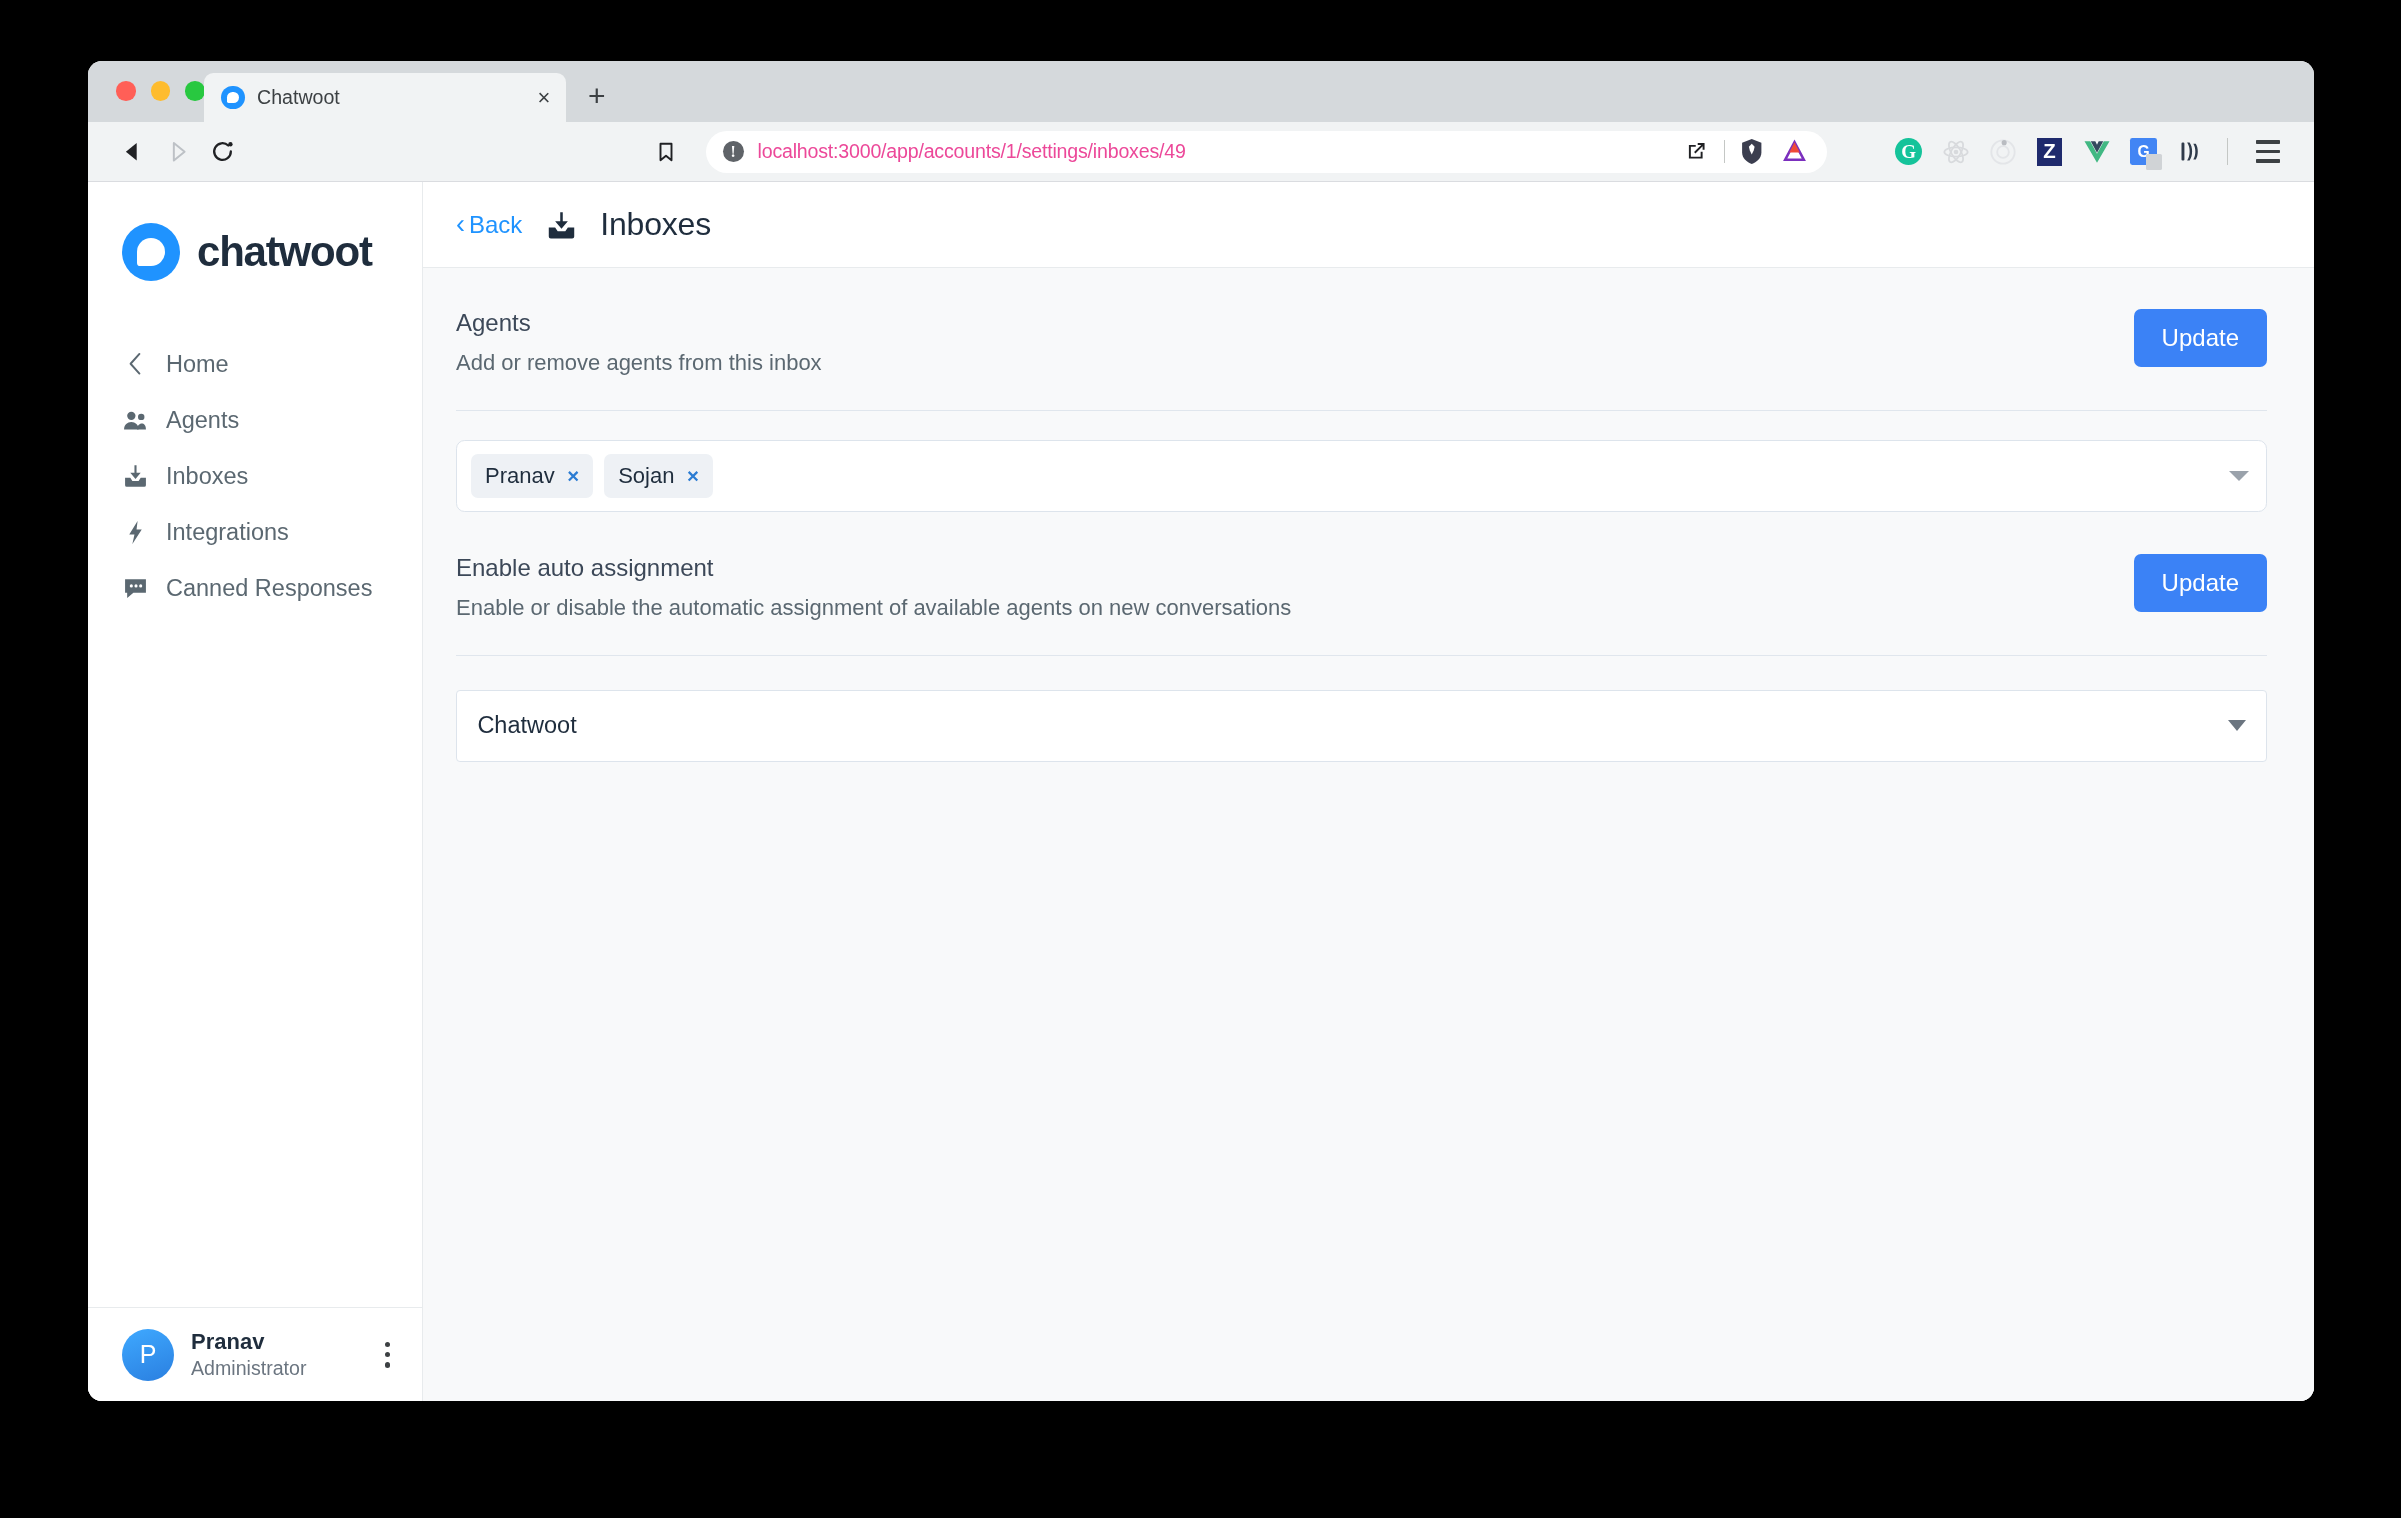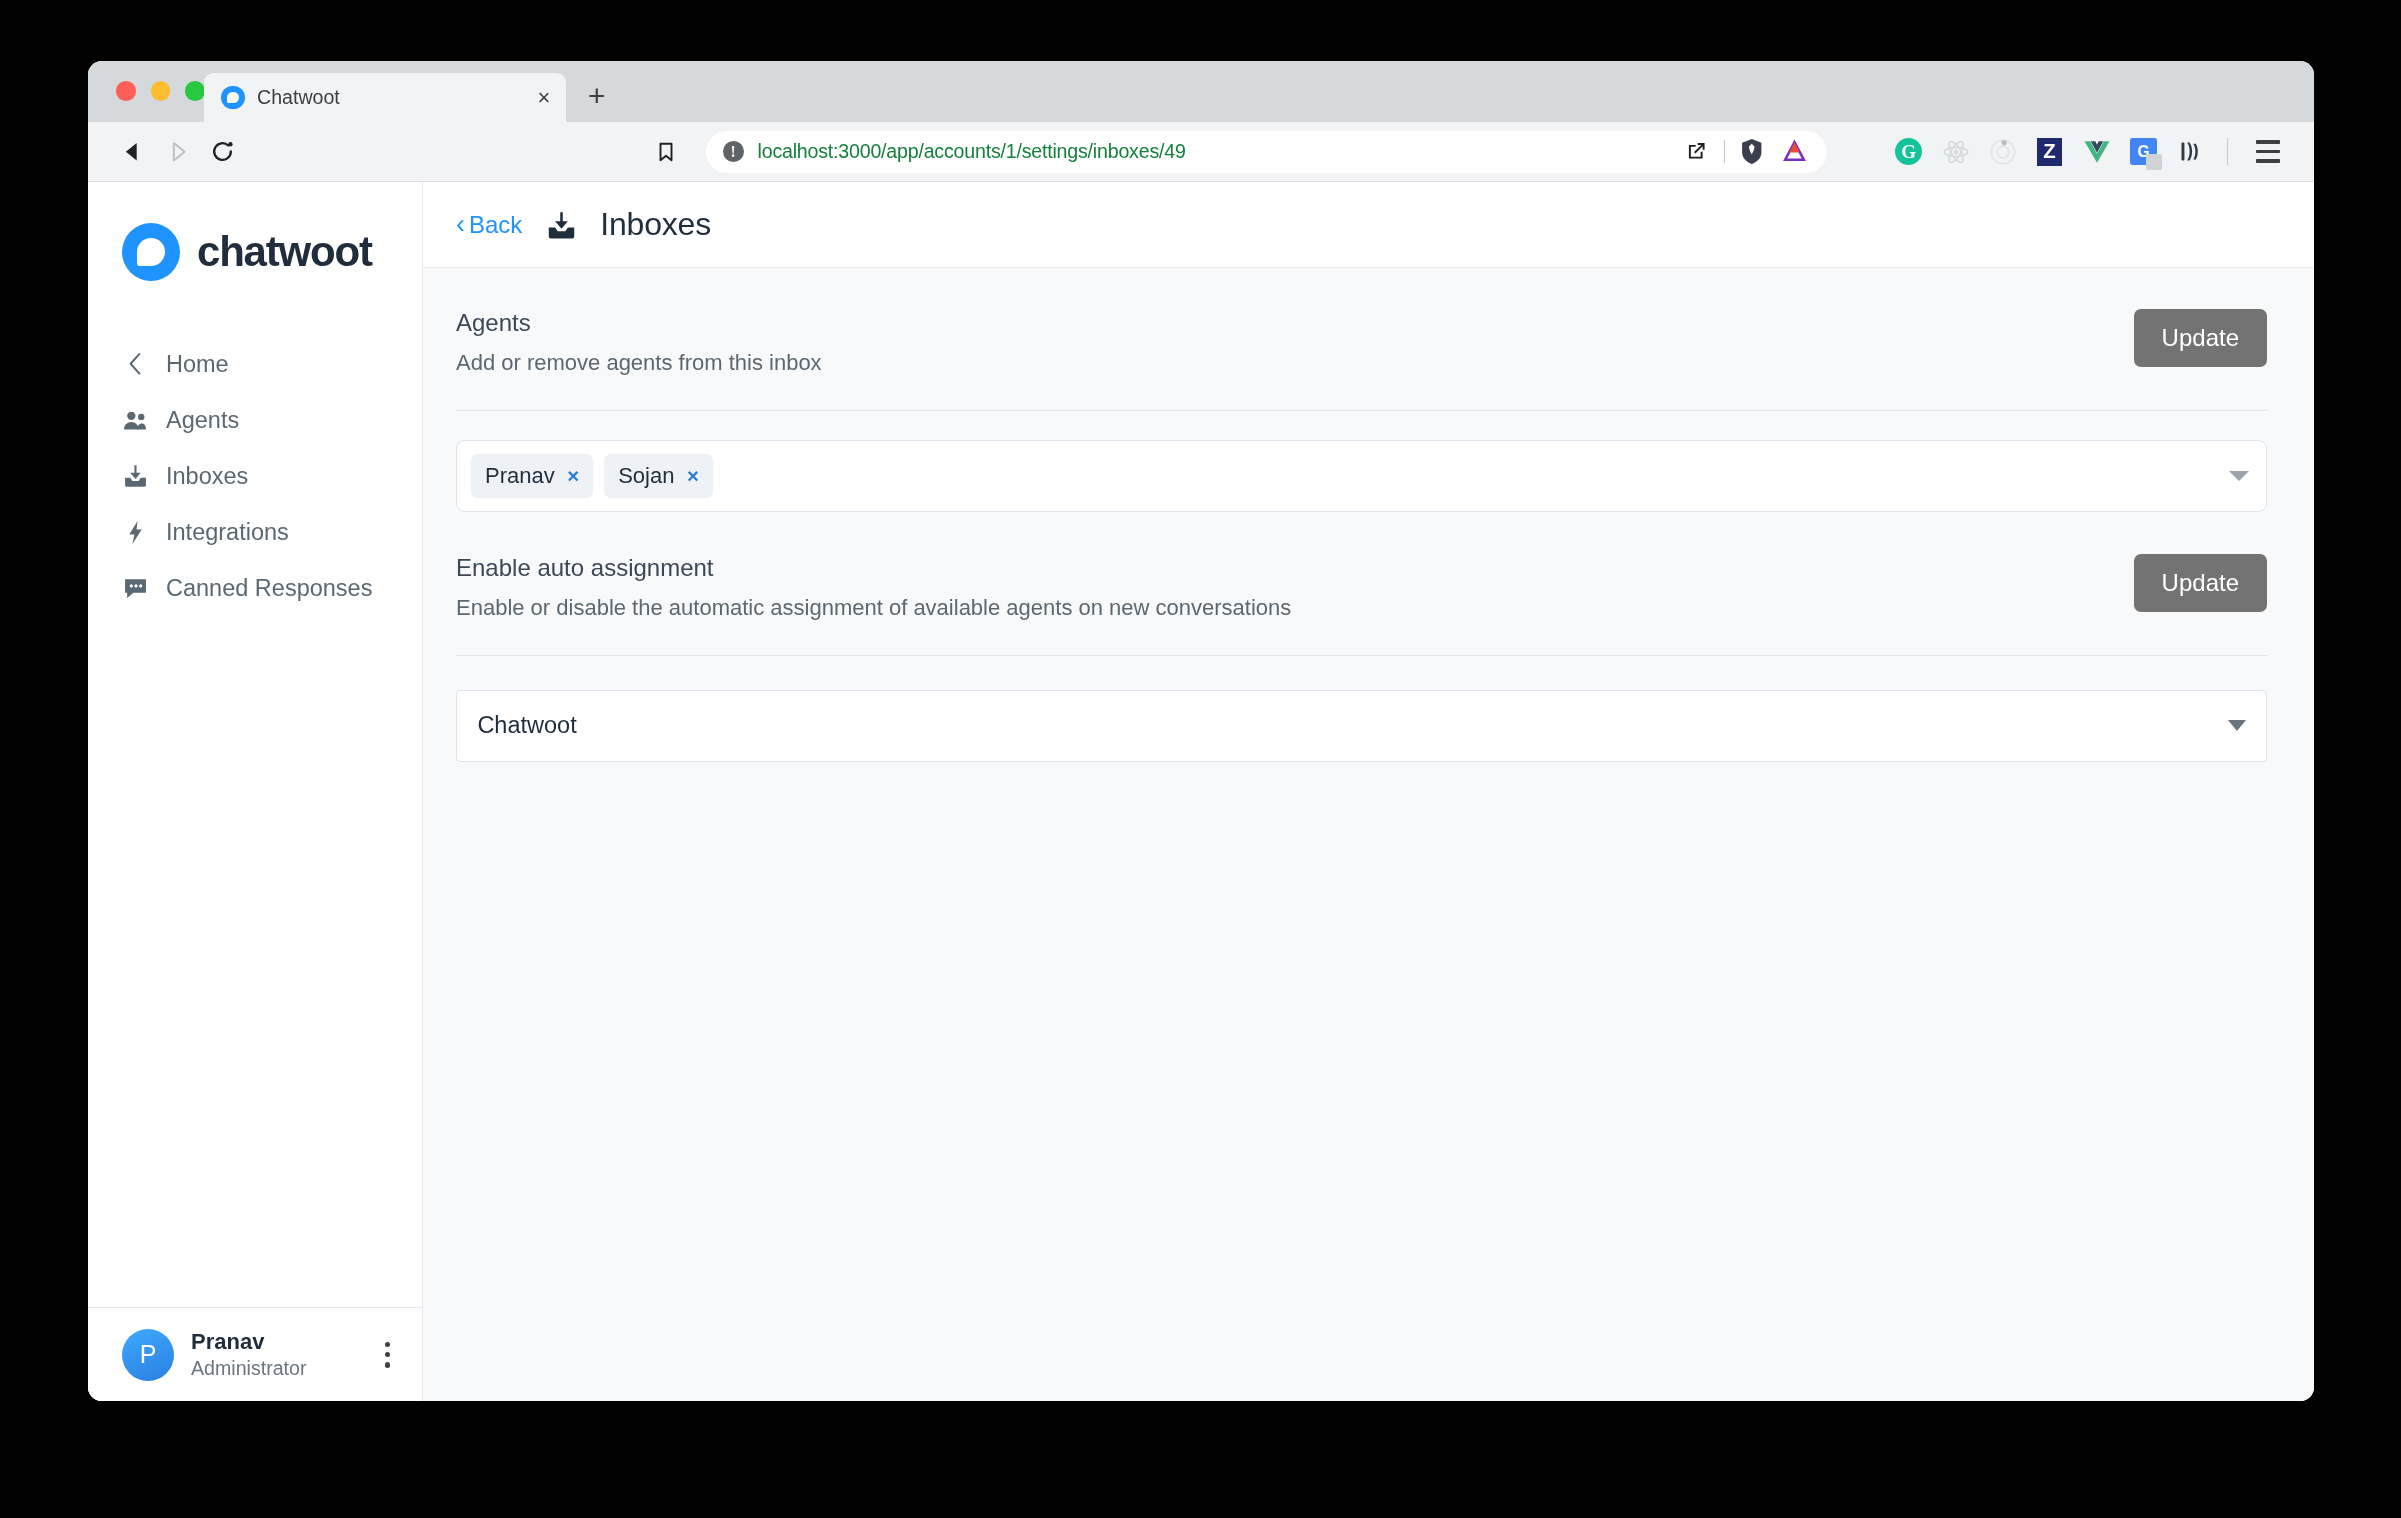--- a/index.html
+++ b/index.html
@@ -139,21 +139,21 @@
     background: #5f6368;
     color: #fff;
     font-size: 15.7px;
     font-weight: bold;
     display: flex; align-items: center; justify-content: center;
     font-family: "Liberation Serif", serif;
     flex: 0 0 auto;
   }
   .url-text {
     font-size: 19.6px;
-    color: #15803d;
+    color: #ec4899;
     letter-spacing: -0.2px;
     white-space: nowrap;
   }
   .url-right {
     margin-left: auto;
     display: flex;
     align-items: center;
     gap: 12.5px;
   }
   .url-sep { width: 0.8px; height: 23.5px; background: #c4c7c5; }
@@ -362,21 +362,21 @@
   .section-title {
     font-size: 24px;
     color: #3c4858;
     margin-bottom: 12.5px;
   }
   .section-desc {
     font-size: 22px;
     color: #5b6871;
   }
   .btn-update {
-    background: #737373;
+    background: #3b82f6;
     color: #ffffff;
     border: none;
     border-radius: 7px;
     font-size: 24px;
     font-family: inherit;
     padding: 0 28px;
     height: 58px;
     cursor: pointer;
     flex: 0 0 auto;
   }

